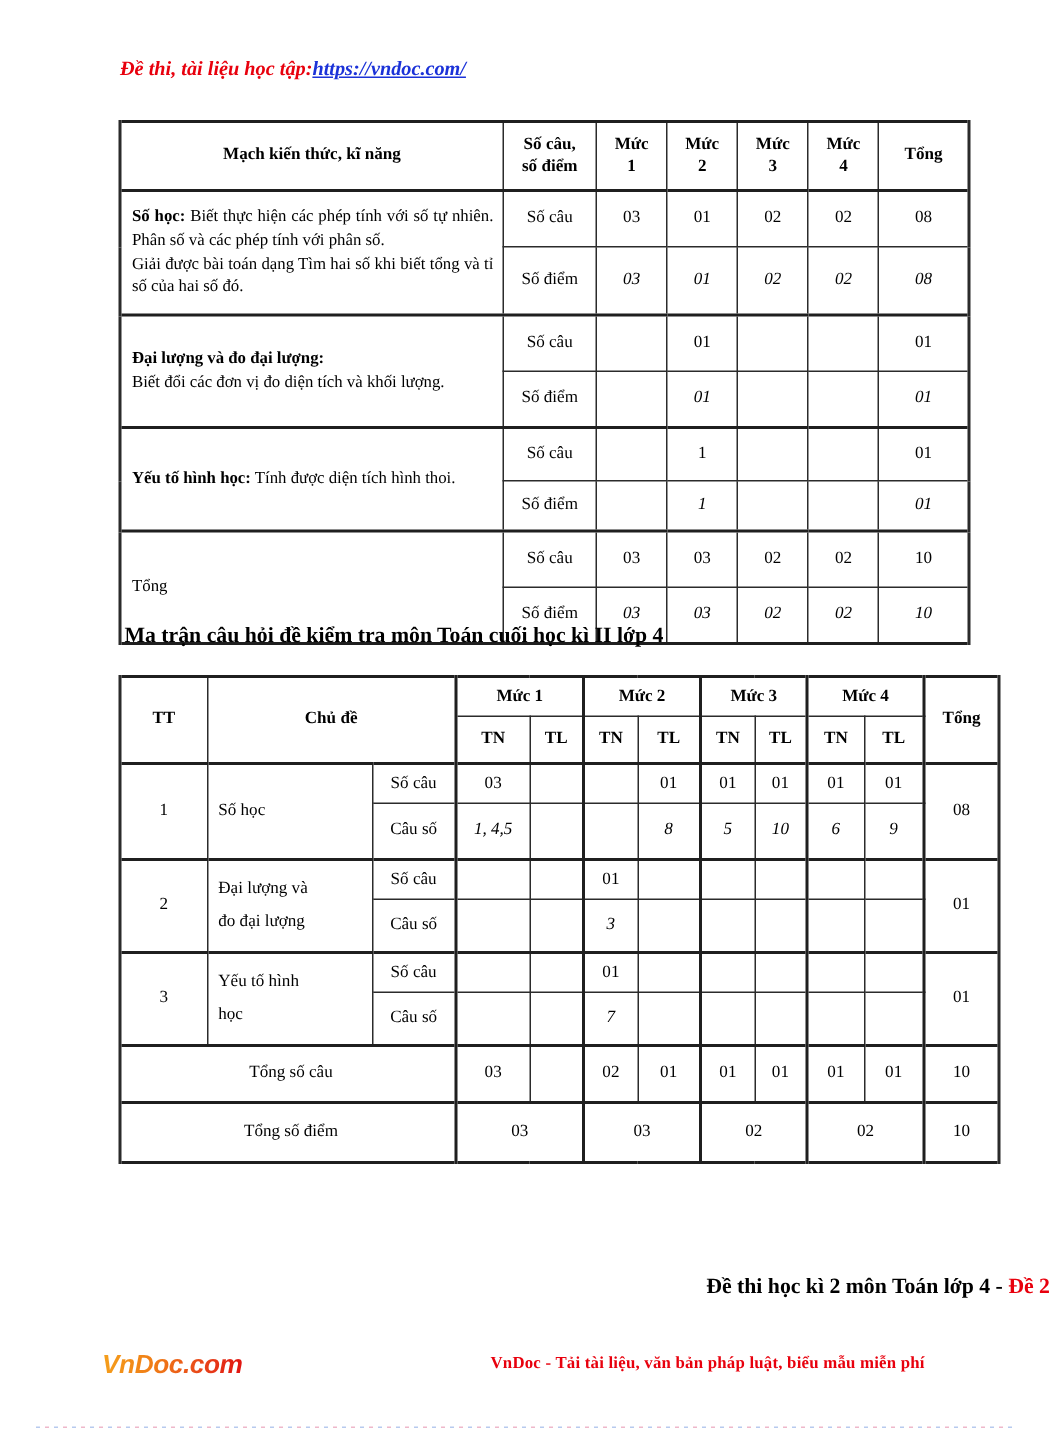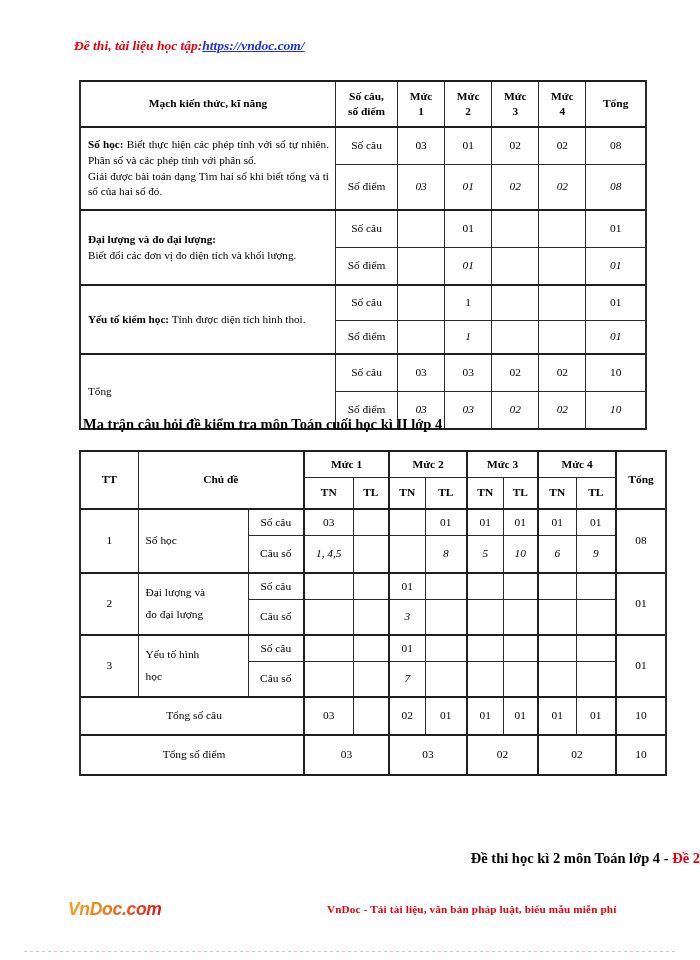--- a/index.html
+++ b/index.html
@@ -13,21 +13,21 @@
     position: relative;
     font-family: "Liberation Serif", "DejaVu Serif", serif;
     color: #000000;
     overflow: hidden;
   }
 
   
   .doc-header {
     position: absolute;
     top: 38px;
-    left: 74px;
+    left: 80px;
     font-size: 13.5px;
     font-style: italic;
     font-weight: 600;
     white-space: nowrap;
   }
   .doc-header .hdr-label { color: #e8000d; }
   .doc-header .hdr-url {
     color: #1b32d8;
     text-decoration: underline;
   }
@@ -238,21 +238,21 @@
         <td class="l" style="height:30px">Số điểm</td>
         <td class="c i"></td>
         <td class="c i">01</td>
         <td class="c i"></td>
         <td class="c i"></td>
         <td class="c bi outer-right">01</td>
       </tr>
 
       <tr class="thick-top">
         <td class="desc outer-left" rowspan="2">
-          <span class="b">Yếu tố kiểm học:</span><span> Tính được diện tích hình thoi.</span>
+          <span class="b">Yếu tố hình học:</span><span> Tính được diện tích hình thoi.</span>
         </td>
         <td class="l" style="height:28px">Số câu</td>
         <td class="c"></td>
         <td class="c">1</td>
         <td class="c"></td>
         <td class="c"></td>
         <td class="c b outer-right">01</td>
       </tr>
       <tr>
         <td class="l" style="height:26px">Số điểm</td>

